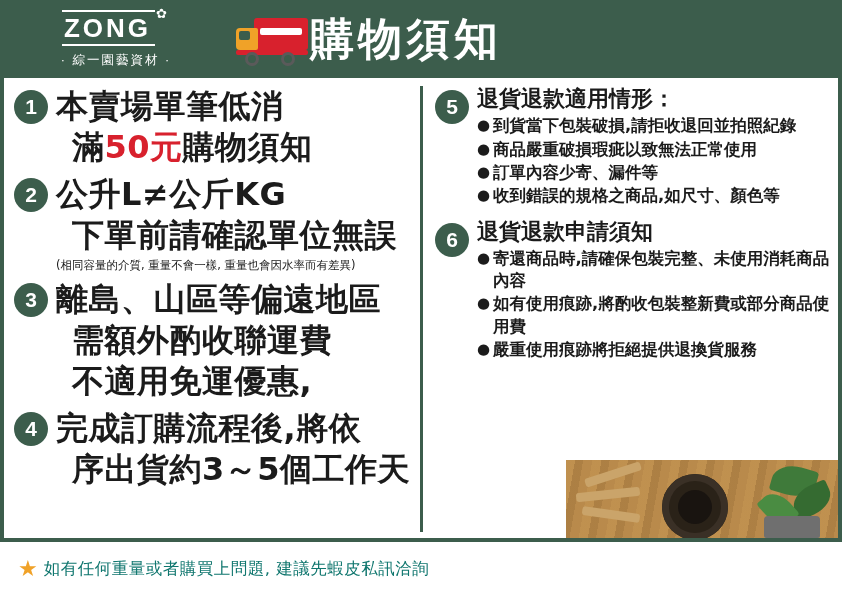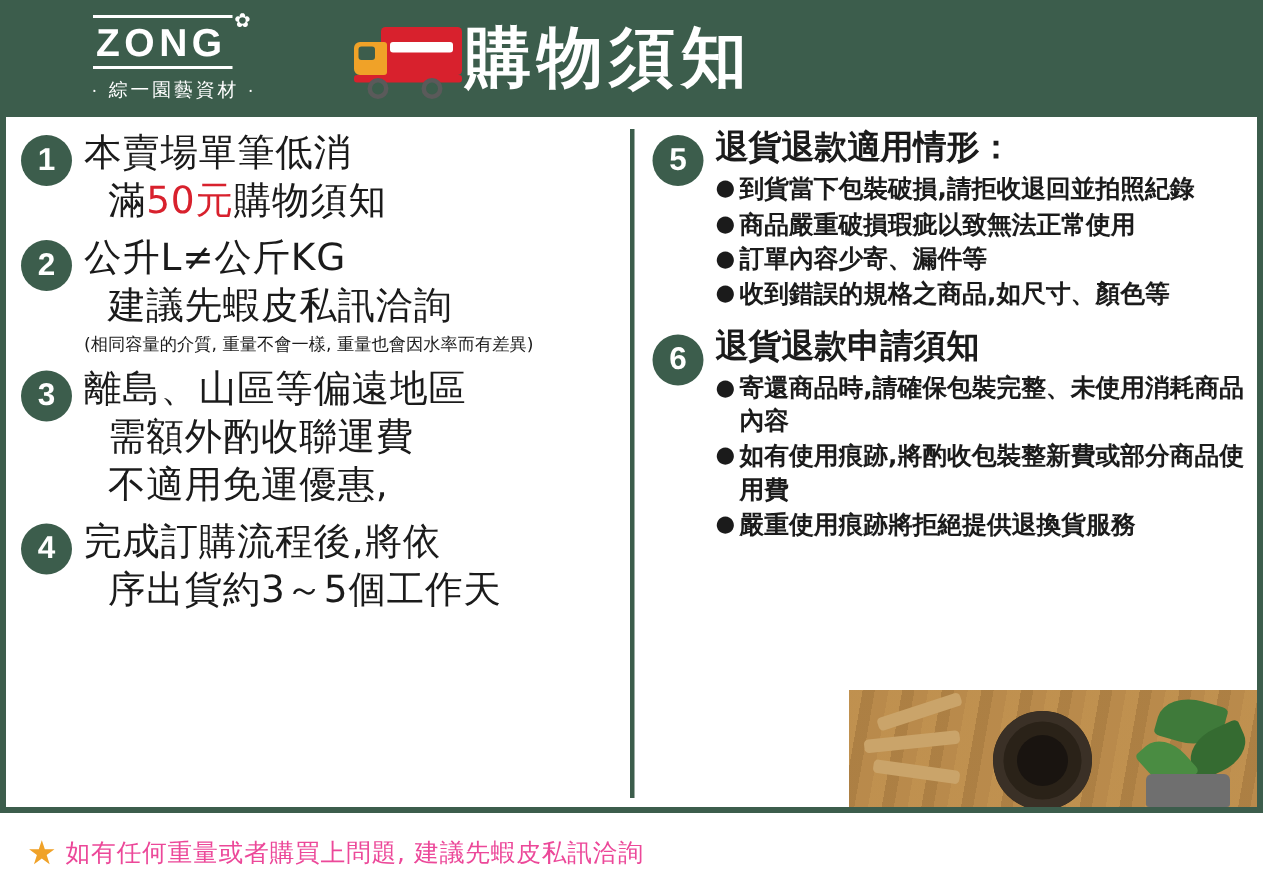--- a/index.html
+++ b/index.html
@@ -76,21 +76,21 @@
 
   .item{display:flex;align-items:flex-start;margin-bottom:6px;}
   .num{
     flex:0 0 auto;width:34px;height:34px;border-radius:50%;
     background:#3c5d4c;color:#ffffff;font-size:21px;font-weight:bold;
     display:flex;align-items:center;justify-content:center;
     margin-right:8px;margin-top:4px;
   }
   .itxt{flex:1 1 auto;}
   .l1,.l2{
-    font-size:25px;font-weight:normal;color:#1b1b1b;line-height:1.28;
+    font-size:32px;font-weight:bold;color:#1b1b1b;line-height:1.28;
     letter-spacing:0.5px;
     font-family:"DejaVu Sans","Liberation Sans",sans-serif;
   }
   .indent{padding-left:16px;}
   .red{color:#d8212d;}
   .note{
     font-size:11.5px;color:#1b1b1b;line-height:1.3;margin-top:2px;letter-spacing:0;
     font-family:"DejaVu Sans","Liberation Sans",sans-serif;
   }
 
@@ -148,21 +148,21 @@
 
   
   .footer{
     position:absolute;left:0;top:538px;width:842px;height:58px;
     background:#ffffff;box-sizing:border-box;
     border-top:4px solid #3c5d4c;
     display:flex;align-items:center;padding-left:18px;
   }
   .star{color:#f0a228;font-size:22px;margin-right:6px;line-height:1;}
   .footer-txt{
-    font-size:16.5px;color:#ec4899;letter-spacing:0.5px;
+    font-size:16.5px;color:#0f766e;letter-spacing:0.5px;
     font-family:"DejaVu Sans","Liberation Sans",sans-serif;
   }
 </style>
 </head>
 <body>
 
 <div class="page">
 
   <div class="header">
     <div class="logo">
@@ -195,21 +195,21 @@
         <div class="itxt">
           <div class="l1">本賣場單筆低消</div>
           <div class="l2 indent"><span>滿</span><span class="red">50元</span><span>購物須知</span></div>
         </div>
       </div>
 
       <div class="item">
         <div class="num">2</div>
         <div class="itxt">
           <div class="l1">公升L≠公斤KG</div>
-          <div class="l2 indent">建議先蝦皮私訊洽詢</div>
+          <div class="l2 indent">下單前請確認單位無誤</div>
           <div class="note">(相同容量的介質, 重量不會一樣, 重量也會因水率而有差異)</div>
         </div>
       </div>
 
       <div class="item">
         <div class="num">3</div>
         <div class="itxt">
           <div class="l1">離島、山區等偏遠地區</div>
           <div class="l2 indent">需額外酌收聯運費</div>
           <div class="l2 indent">不適用免運優惠,</div>

